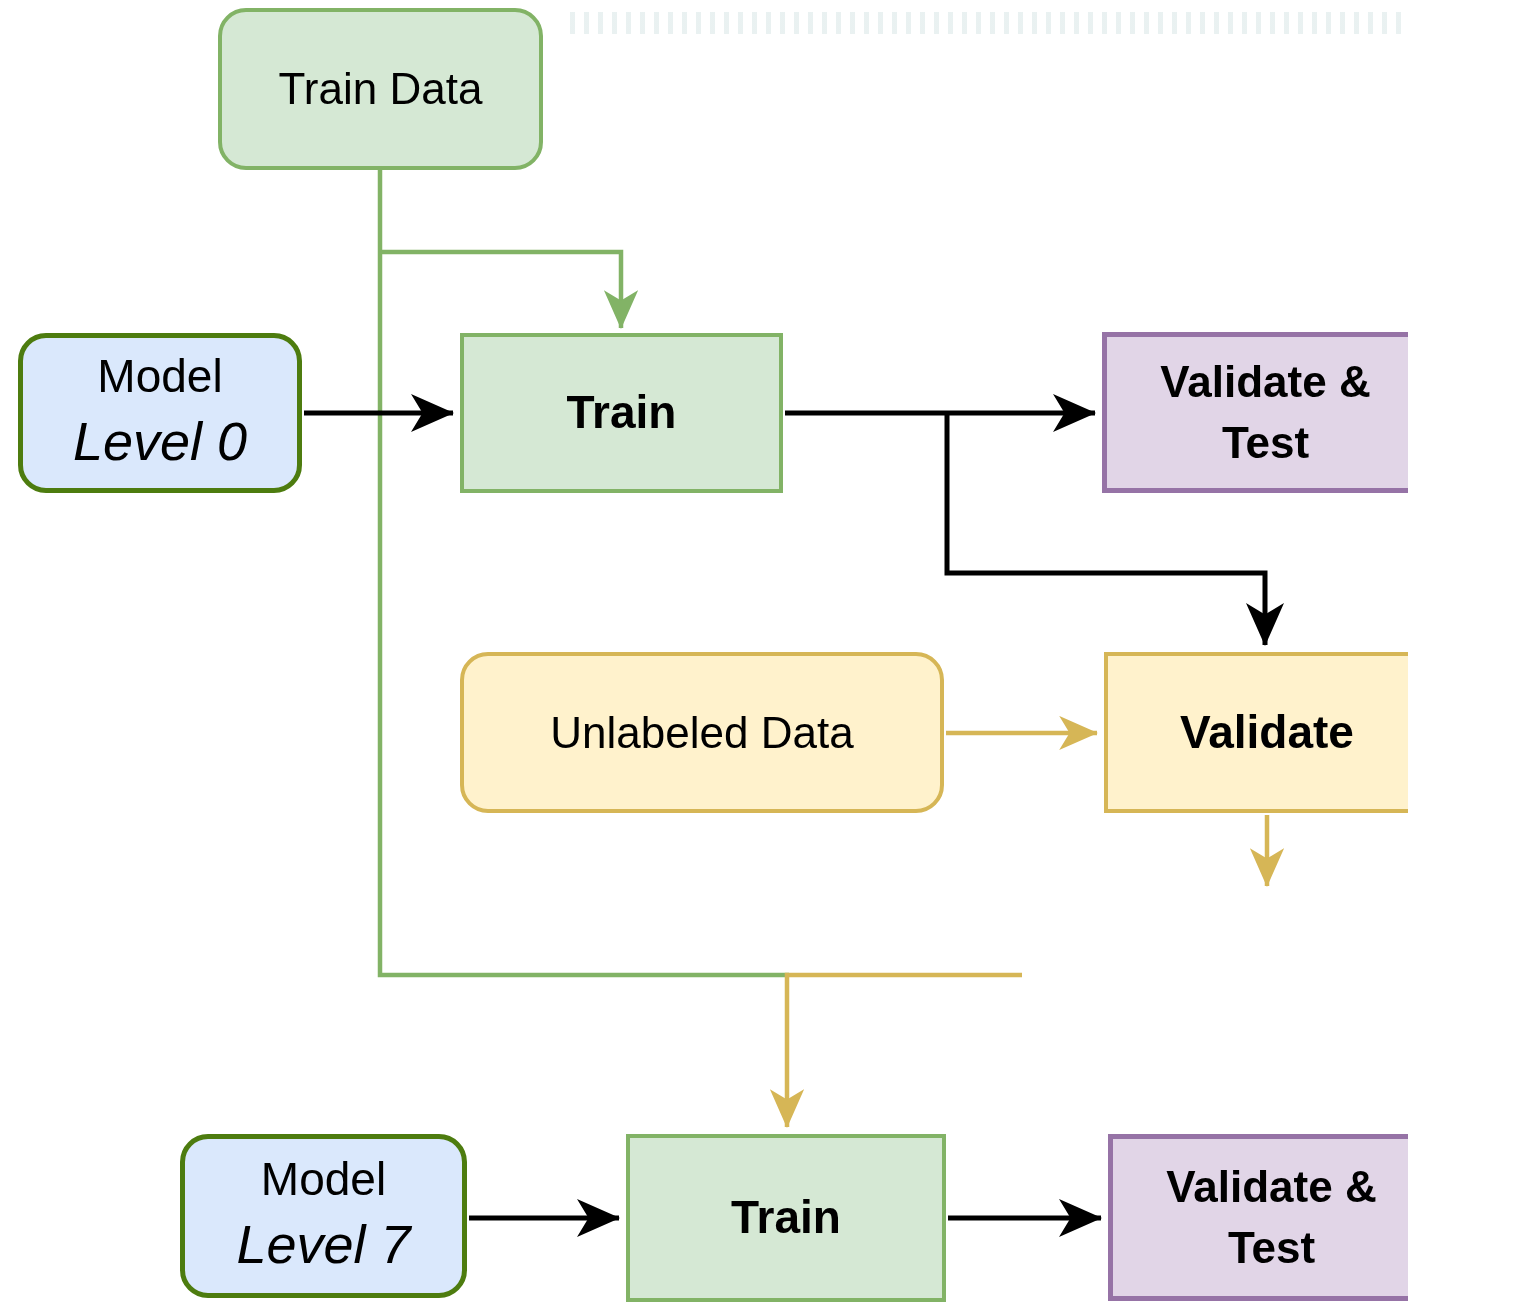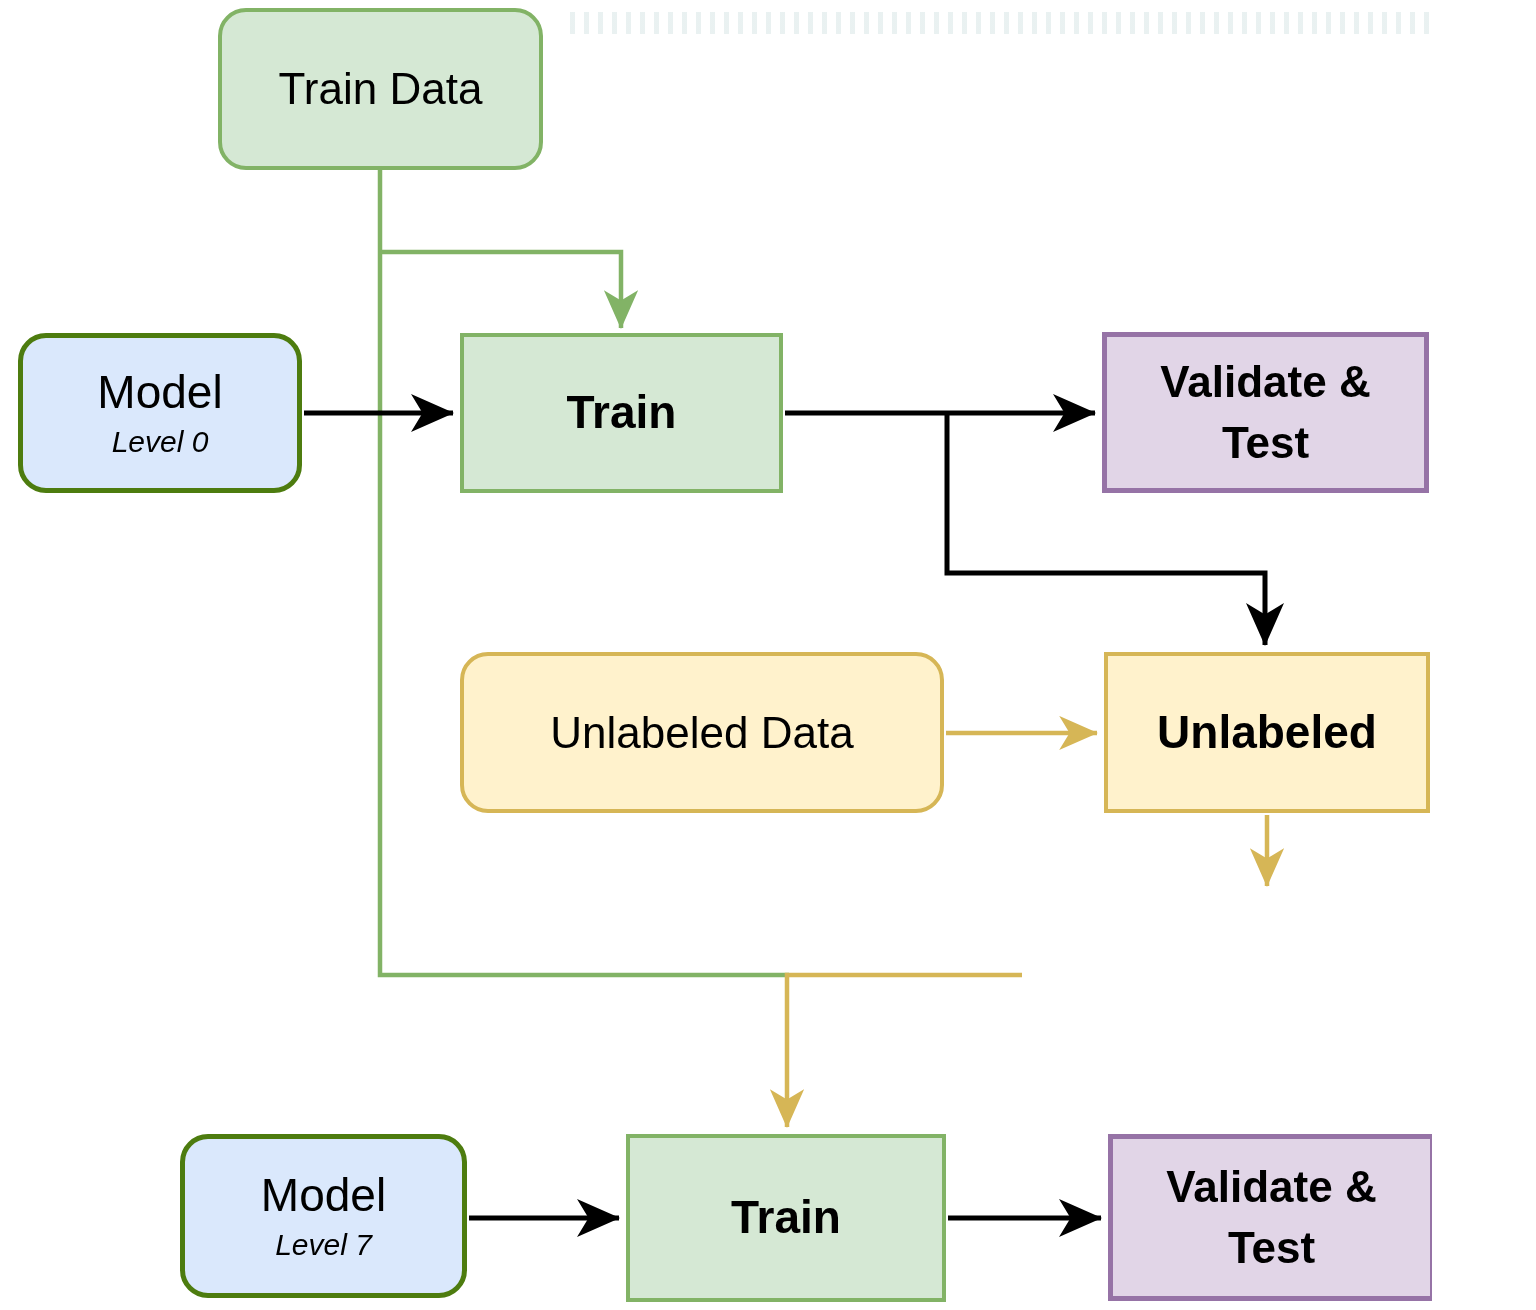--- a/index.html
+++ b/index.html
@@ -7,21 +7,20 @@
     padding: 0;
     background: #ffffff;
     font-family: "Liberation Sans", sans-serif;
   }
   #canvas {
     position: relative;
     width: 1408px;
     height: 1310px;
     background: #ffffff;
     overflow: hidden;
-    padding-left: 24px;
   }
   
   .top-stripes {
     position: absolute;
     left: 570px; top: 12px;
     width: 966px; height: 22px;
     background: repeating-linear-gradient(
       90deg,
       rgba(216, 230, 230, 0.55) 0px, rgba(216, 230, 230, 0.55) 5px,
       rgba(255,255,255,0) 5px, rgba(255,255,255,0) 14px
@@ -48,21 +47,21 @@
   .rounded { border-radius: 28px; }
   .green  { background: #d5e8d4; border: 4px solid #82b366; }
   .blue   { background: #dae8fc; border: 5px solid #4d7c0f; }
   .yellow { background: #fff2cc; border: 4px solid #d6b656; }
   .purple { background: #e1d5e7; border: 5px solid #9673a6; }
 
   .label-regular { font-size: 44px; font-weight: 400; }
   .label-bold    { font-size: 46px; font-weight: 700; text-align: right; }
   .label-bold-sm { font-size: 44px; font-weight: 700; line-height: 1.38; text-align: center; }
   .model-title   { font-size: 46px; font-weight: 400; line-height: 1.25; }
-  .model-sub     { font-size: 30px; font-style: italic; font-weight: 400; line-height: 1.35; }
+  .model-sub     { font-size: 54px; font-style: italic; font-weight: 400; line-height: 1.35; }
 
   
   #n-train-data      { left: 218px;  top: 8px;    width: 325px; height: 162px; }
   #n-model-level0    { left: 18px;   top: 333px;  width: 284px; height: 160px; }
   #n-train-top       { left: 460px;  top: 333px;  width: 323px; height: 160px; }
   #n-validate-top    { left: 1102px; top: 332px;  width: 327px; height: 161px; }
   #n-unlabeled-data  { left: 460px;  top: 652px;  width: 484px; height: 161px; justify-content: center; }
   #n-inference       { left: 1104px; top: 652px;  width: 326px; height: 161px; }
   #n-pseudo-labels   { left: 1022px; top: 893px;  width: 468px; height: 160px; }
   #n-model-level1    { left: 180px;  top: 1134px; width: 287px; height: 164px; }
@@ -127,21 +126,21 @@
 
   <div id="n-validate-top" class="node purple">
     <span class="label-bold-sm vt-label">Validate &amp; Test</span>
   </div>
 
   <div id="n-unlabeled-data" class="node rounded yellow">
     <span class="label-regular">Unlabeled Data</span>
   </div>
 
   <div id="n-inference" class="node yellow">
-    <span class="label-bold">Unlabeled</span>
+    <span class="label-bold">Validate</span>
   </div>
 
 
   <div id="n-model-level1" class="node rounded blue">
     <span class="model-title">Model</span>
     <span class="model-sub">Level 7</span>
   </div>
 
   <div id="n-train-bottom" class="node green">
     <span class="label-bold">Train</span>

